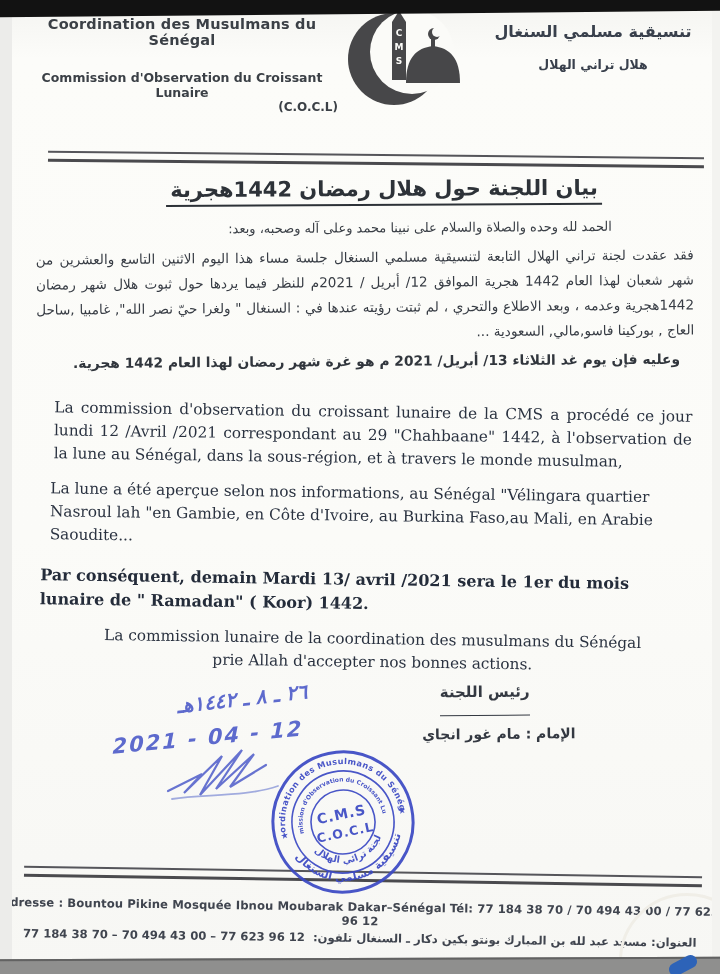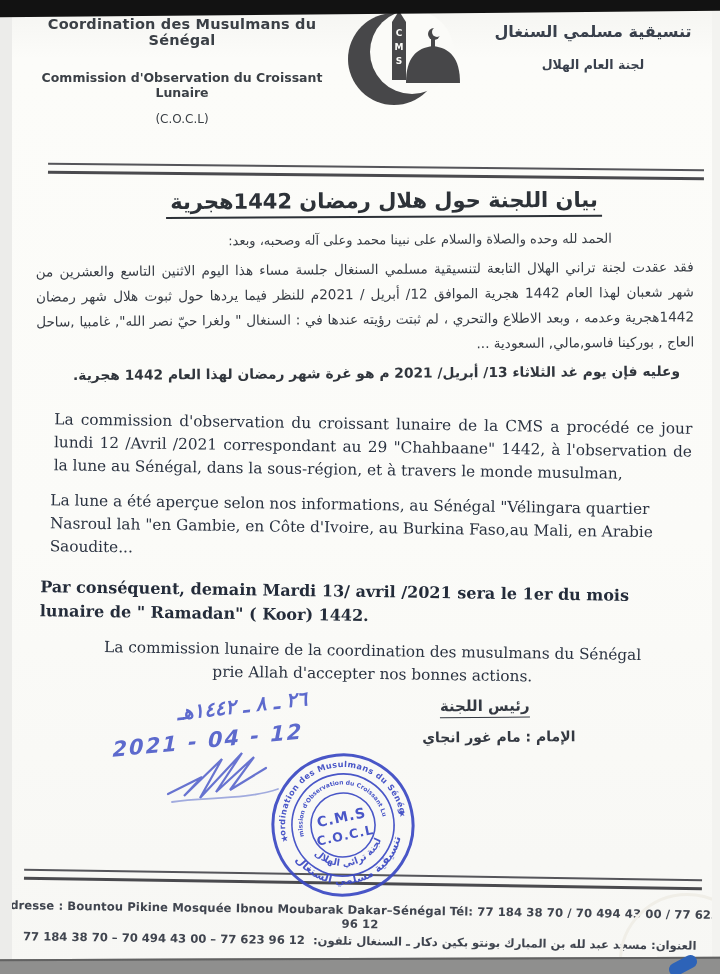--- a/index.html
+++ b/index.html
@@ -24,21 +24,21 @@
   
   .wm-circle{position:absolute;right:-35px;bottom:-55px;width:130px;height:130px;border-radius:50%;border:3px solid #f0eee7;z-index:1;}
   .wm-pen{position:absolute;right:22px;bottom:2px;width:30px;height:13px;border-radius:7px;background:#2d63b8;transform:rotate(-28deg);z-index:11;}
 
   
   .header{display:flex;align-items:flex-start;margin:14px 12px 0 26px;}
   .org-fr{width:312px;color:#3b4046;padding-top:2px;}
   .org-fr .l1{font-size:14.5px;font-weight:bold;text-align:center;letter-spacing:.2px;}
   .org-fr .l2{font-size:14px;font-weight:bold;text-align:center;margin-top:2px;}
   .org-fr .l3{font-size:12.5px;font-weight:bold;text-align:center;margin-top:22px;}
-  .org-fr .l4{font-size:12px;font-weight:normal;text-align:center;margin-top:12px;}
+  .org-fr .l4{font-size:12px;font-weight:bold;text-align:right;margin-top:0;}
   .logo-wrap{width:140px;flex:none;margin-top:-4px;}
   .org-ar{flex:1;text-align:center;direction:rtl;color:#39404c;padding-top:8px;}
   .org-ar .a1{font-size:16px;font-weight:bold;}
   .org-ar .a2{font-size:12.5px;font-weight:bold;margin-top:16px;}
 
   .rule{height:6px;border-top:2px solid #55555a;border-bottom:3px solid #4a4a4e;background:transparent;}
   .rule1{margin:40px 16px 0 48px;transform:rotate(0.55deg);}
   .rule2{margin:0 18px 0 24px;transform:rotate(0.9deg);}
 
   .title-row{text-align:center;margin-top:12px;transform:rotate(-0.3deg);}
@@ -62,21 +62,21 @@
   .fr-bold{font-size:16px;line-height:24px;font-weight:bold;color:#242c3a;margin:17px 24px 0 40px;text-align:left;}
   .fr-center{font-size:15.3px;line-height:23px;text-align:center;margin:12px 70px 0 95px;}
 
   .sig-block{margin-top:10px;transform:rotate(-0.5deg);}
   .sig-row{display:flex;align-items:center;}
   .sig-row1{margin-left:112px;}
   .sig-row2{margin-left:112px;margin-top:6px;}
   .hw{color:#4d5bc9;font-style:italic;display:inline-block;}
   .hw-ar{direction:rtl;font-size:20px;width:196px;transform:rotate(-6deg);letter-spacing:1px;font-weight:bold;opacity:.9;}
   .hw-lat{font-size:21px;width:218px;transform:rotate(-5deg) skewX(-6deg);letter-spacing:2px;font-weight:bold;opacity:.9;}
-  .sig-label-1{direction:rtl;font-size:15px;font-weight:bold;color:#343942;border-bottom:1.6px solid #343942;padding-bottom:2px;margin-left:132px;}
+  .sig-label-1{direction:rtl;font-size:15px;font-weight:bold;color:#343942;border-bottom:1.6px solid #343942;padding-bottom:14px;margin-left:132px;}
   .sig-label-2{direction:rtl;font-size:14px;font-weight:bold;color:#343942;margin-left:92px;}
 
   .stamp-zone{position:relative;height:124px;}
   .squiggle{position:absolute;left:162px;top:-6px;z-index:5;}
   .stamp{position:absolute;left:268px;top:0px;z-index:6;opacity:.92;}
 
   .footer{margin-top:18px;transform:rotate(0.8deg);color:#40454f;}
   .footer .f1{font-size:11.6px;font-weight:bold;text-align:center;letter-spacing:.1px;}
   .footer .f2{display:flex;justify-content:center;gap:8px;margin-top:3px;font-size:11.6px;font-weight:bold;}
   .footer .f2 .nums{direction:ltr;}
@@ -112,21 +112,21 @@
           <path d="M 68 73 C 68 48 78 38 95 36 C 112 38 122 48 122 73 Z" fill="#474749"></path>
           <rect x="93" y="28" width="4" height="10" fill="#474749"></rect>
 
           <circle cx="96" cy="24" r="6" fill="#474749"></circle>
           <circle cx="99" cy="22" r="5" fill="#fbfbf8"></circle>
         </svg>
       </div>
 
       <div class="org-ar">
         <div class="a1">تنسيقية مسلمي السنغال</div>
-        <div class="a2">لجنة العام الهلال</div>
+        <div class="a2">هلال تراني الهلال</div>
       </div>
     </div>
 
     <div class="rule rule1"></div>
 
     <div class="title-row">
       <div class="doc-title">بيان اللجنة حول هلال رمضان 1442هجرية</div>
     </div>
 
     <div class="ar-opening">الحمد لله وحده والصلاة والسلام على نبينا محمد وعلى آله وصحبه،  وبعد:</div>

